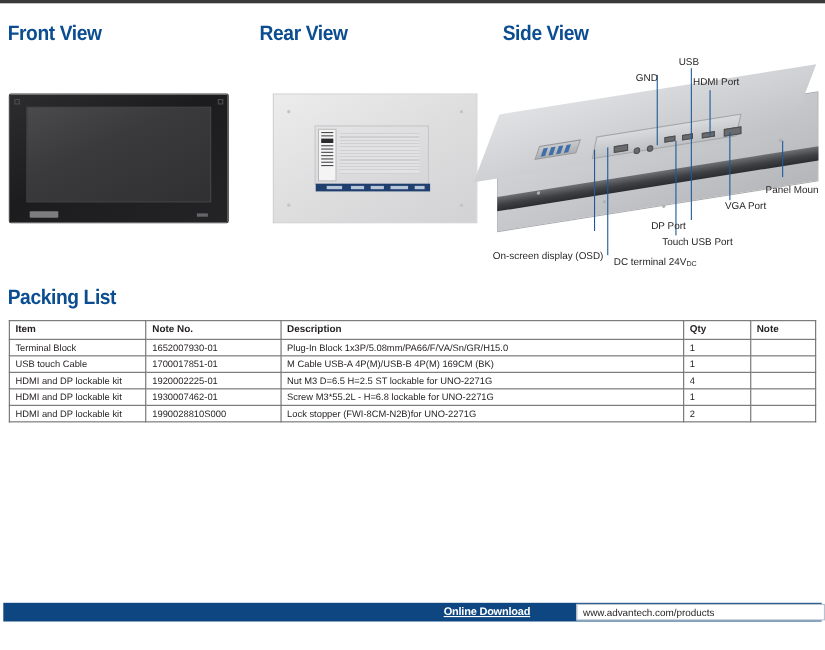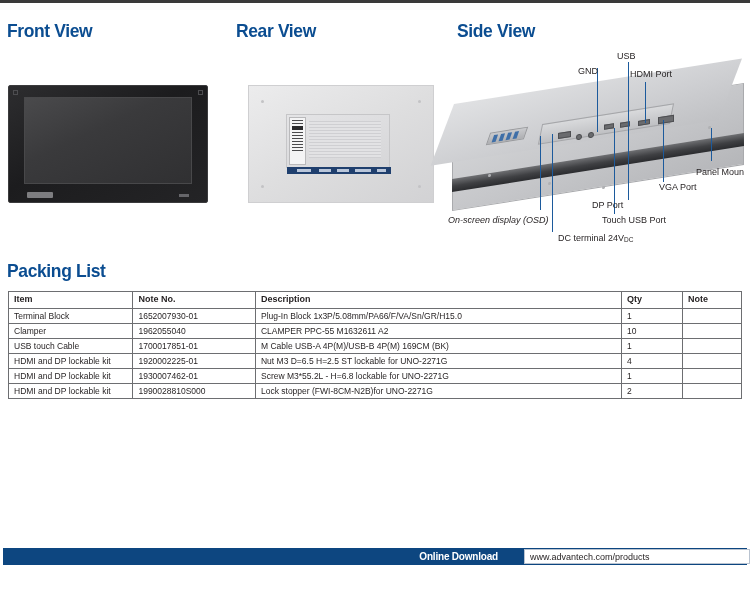--- a/index.html
+++ b/index.html
@@ -230,26 +230,27 @@
 
   
   #footer-bar {
     position: absolute;
     left: 3px; top: 548px;
     width: 744px; height: 17px;
     background: #0d4680;
   }
   #footer-download {
     position: absolute;
-    right: 252px; top: 551px;
+    right: 268px; top: 551px;
     font-size: 10px;
     font-weight: bold;
     color: #ffffff;
     letter-spacing: -0.2px;
     white-space: nowrap;
+    text-decoration: underline;
   }
   #footer-url-box {
     position: absolute;
     left: 524px; top: 549px;
     width: 226px; height: 15px;
     background: #ffffff;
     border: 1px solid #b9c3d0;
   }
   #footer-url {
     position: absolute;
@@ -345,47 +346,40 @@
 <div class="callout-line" style="left:540px; top:136px; height:74px;"></div>
 
 <div class="callout-label" style="left:578px; top:67px;">GND</div>
 <div class="callout-label" style="left:617px; top:52px;">USB</div>
 <div class="callout-label" style="left:630px; top:70px;">HDMI Port</div>
 <div class="callout-label" style="left:696px; top:168px;">Panel Moun</div>
 <div class="callout-label" style="left:659px; top:183px;">VGA Port</div>
 <div class="callout-label" style="left:592px; top:201px;">DP Port</div>
 <div class="callout-label" style="left:602px; top:216px;">Touch USB Port</div>
 <div class="callout-label" style="left:558px; top:234px;"><span>DC terminal 24V</span><sub>DC</sub></div>
-<div class="callout-label" style="left:448px; top:216px;font-style:italic;">On-screen display (OSD)</div>
+<div class="callout-label" style="left:448px; top:228px;">On-screen display (OSD)</div>
 
 <div class="packing-heading">Packing List</div>
 
 <table id="packing-table">
   <thead>
     <tr>
       <th class="col-item">Item</th>
       <th class="col-part">Note No.</th>
       <th class="col-desc">Description</th>
       <th class="col-qty">Qty</th>
       <th class="col-note">Note</th>
     </tr>
   </thead>
   <tbody id="packing-body">
       <tr>
         <td class="col-item">Terminal Block</td>
         <td class="col-part">1652007930-01</td>
         <td class="col-desc">Plug-In Block 1x3P/5.08mm/PA66/F/VA/Sn/GR/H15.0</td>
         <td class="col-qty">1</td>
-        <td class="col-note"></td>
-      </tr>
-      <tr>
-        <td class="col-item">Clamper</td>
-        <td class="col-part">1962055040</td>
-        <td class="col-desc">CLAMPER PPC-55 M1632611 A2</td>
-        <td class="col-qty">10</td>
         <td class="col-note"></td>
       </tr>
       <tr>
         <td class="col-item">USB touch Cable</td>
         <td class="col-part">1700017851-01</td>
         <td class="col-desc">M Cable USB-A 4P(M)/USB-B 4P(M) 169CM (BK)</td>
         <td class="col-qty">1</td>
         <td class="col-note"></td>
       </tr>
       <tr>

